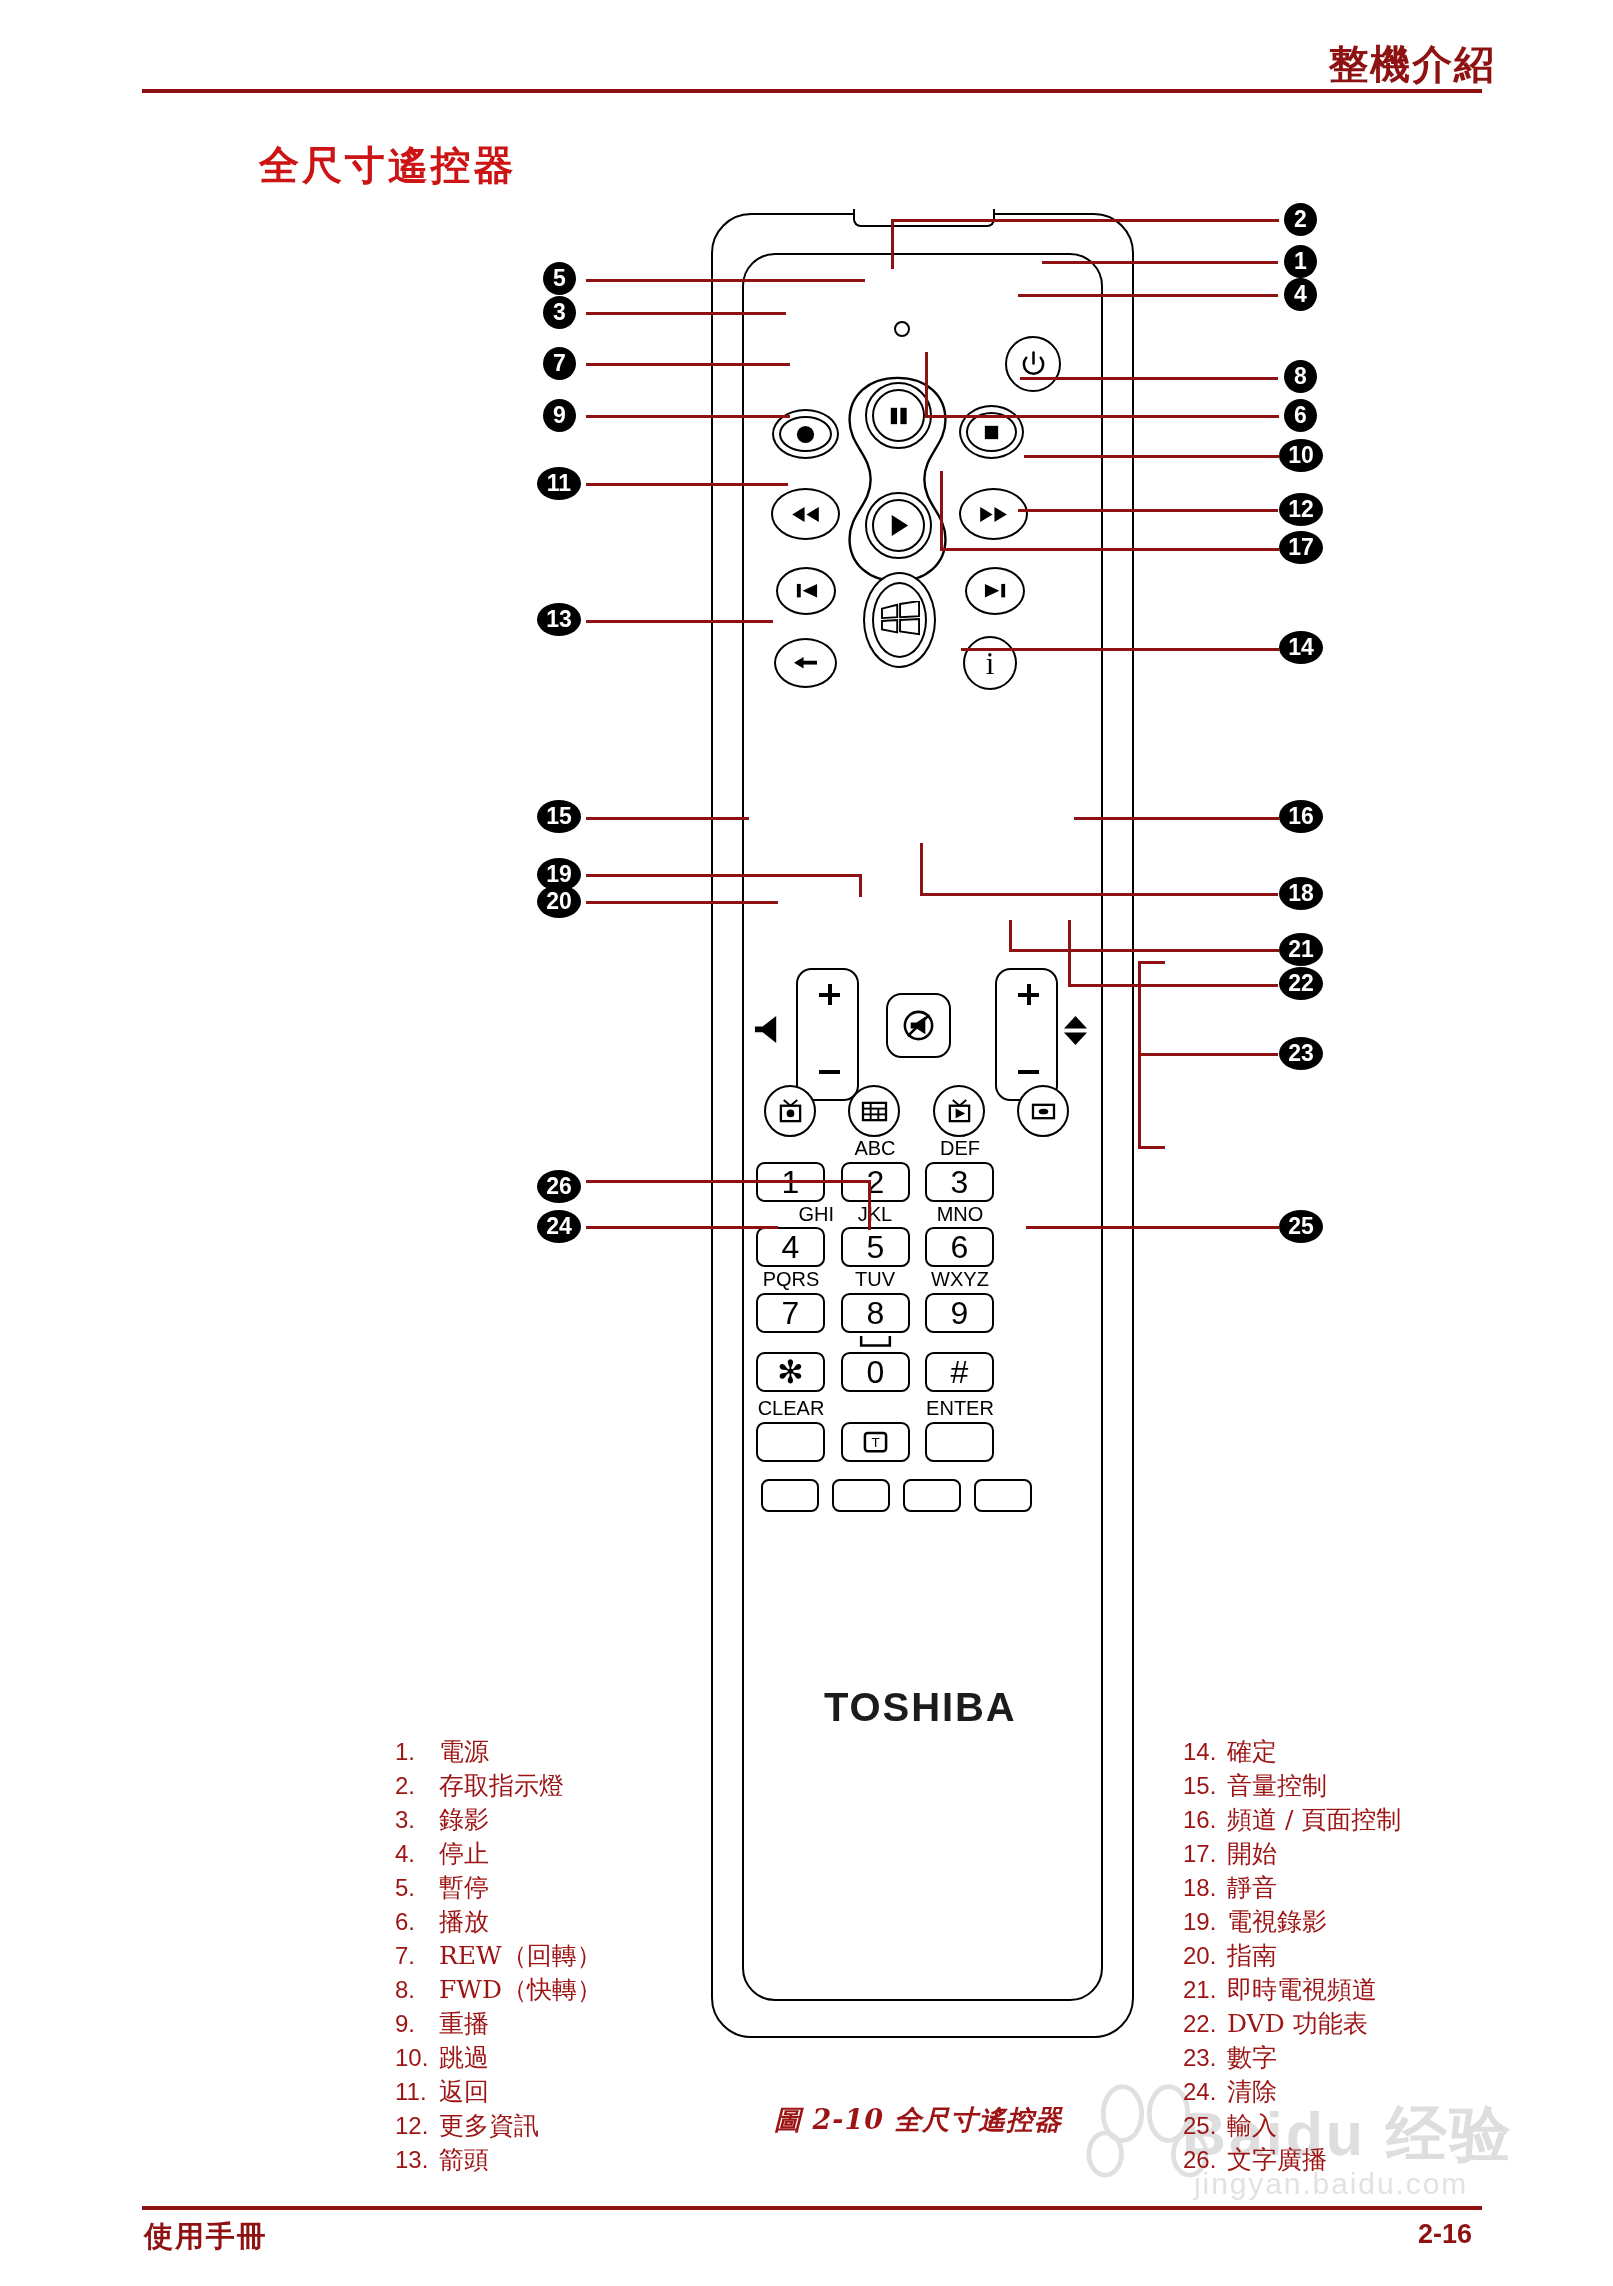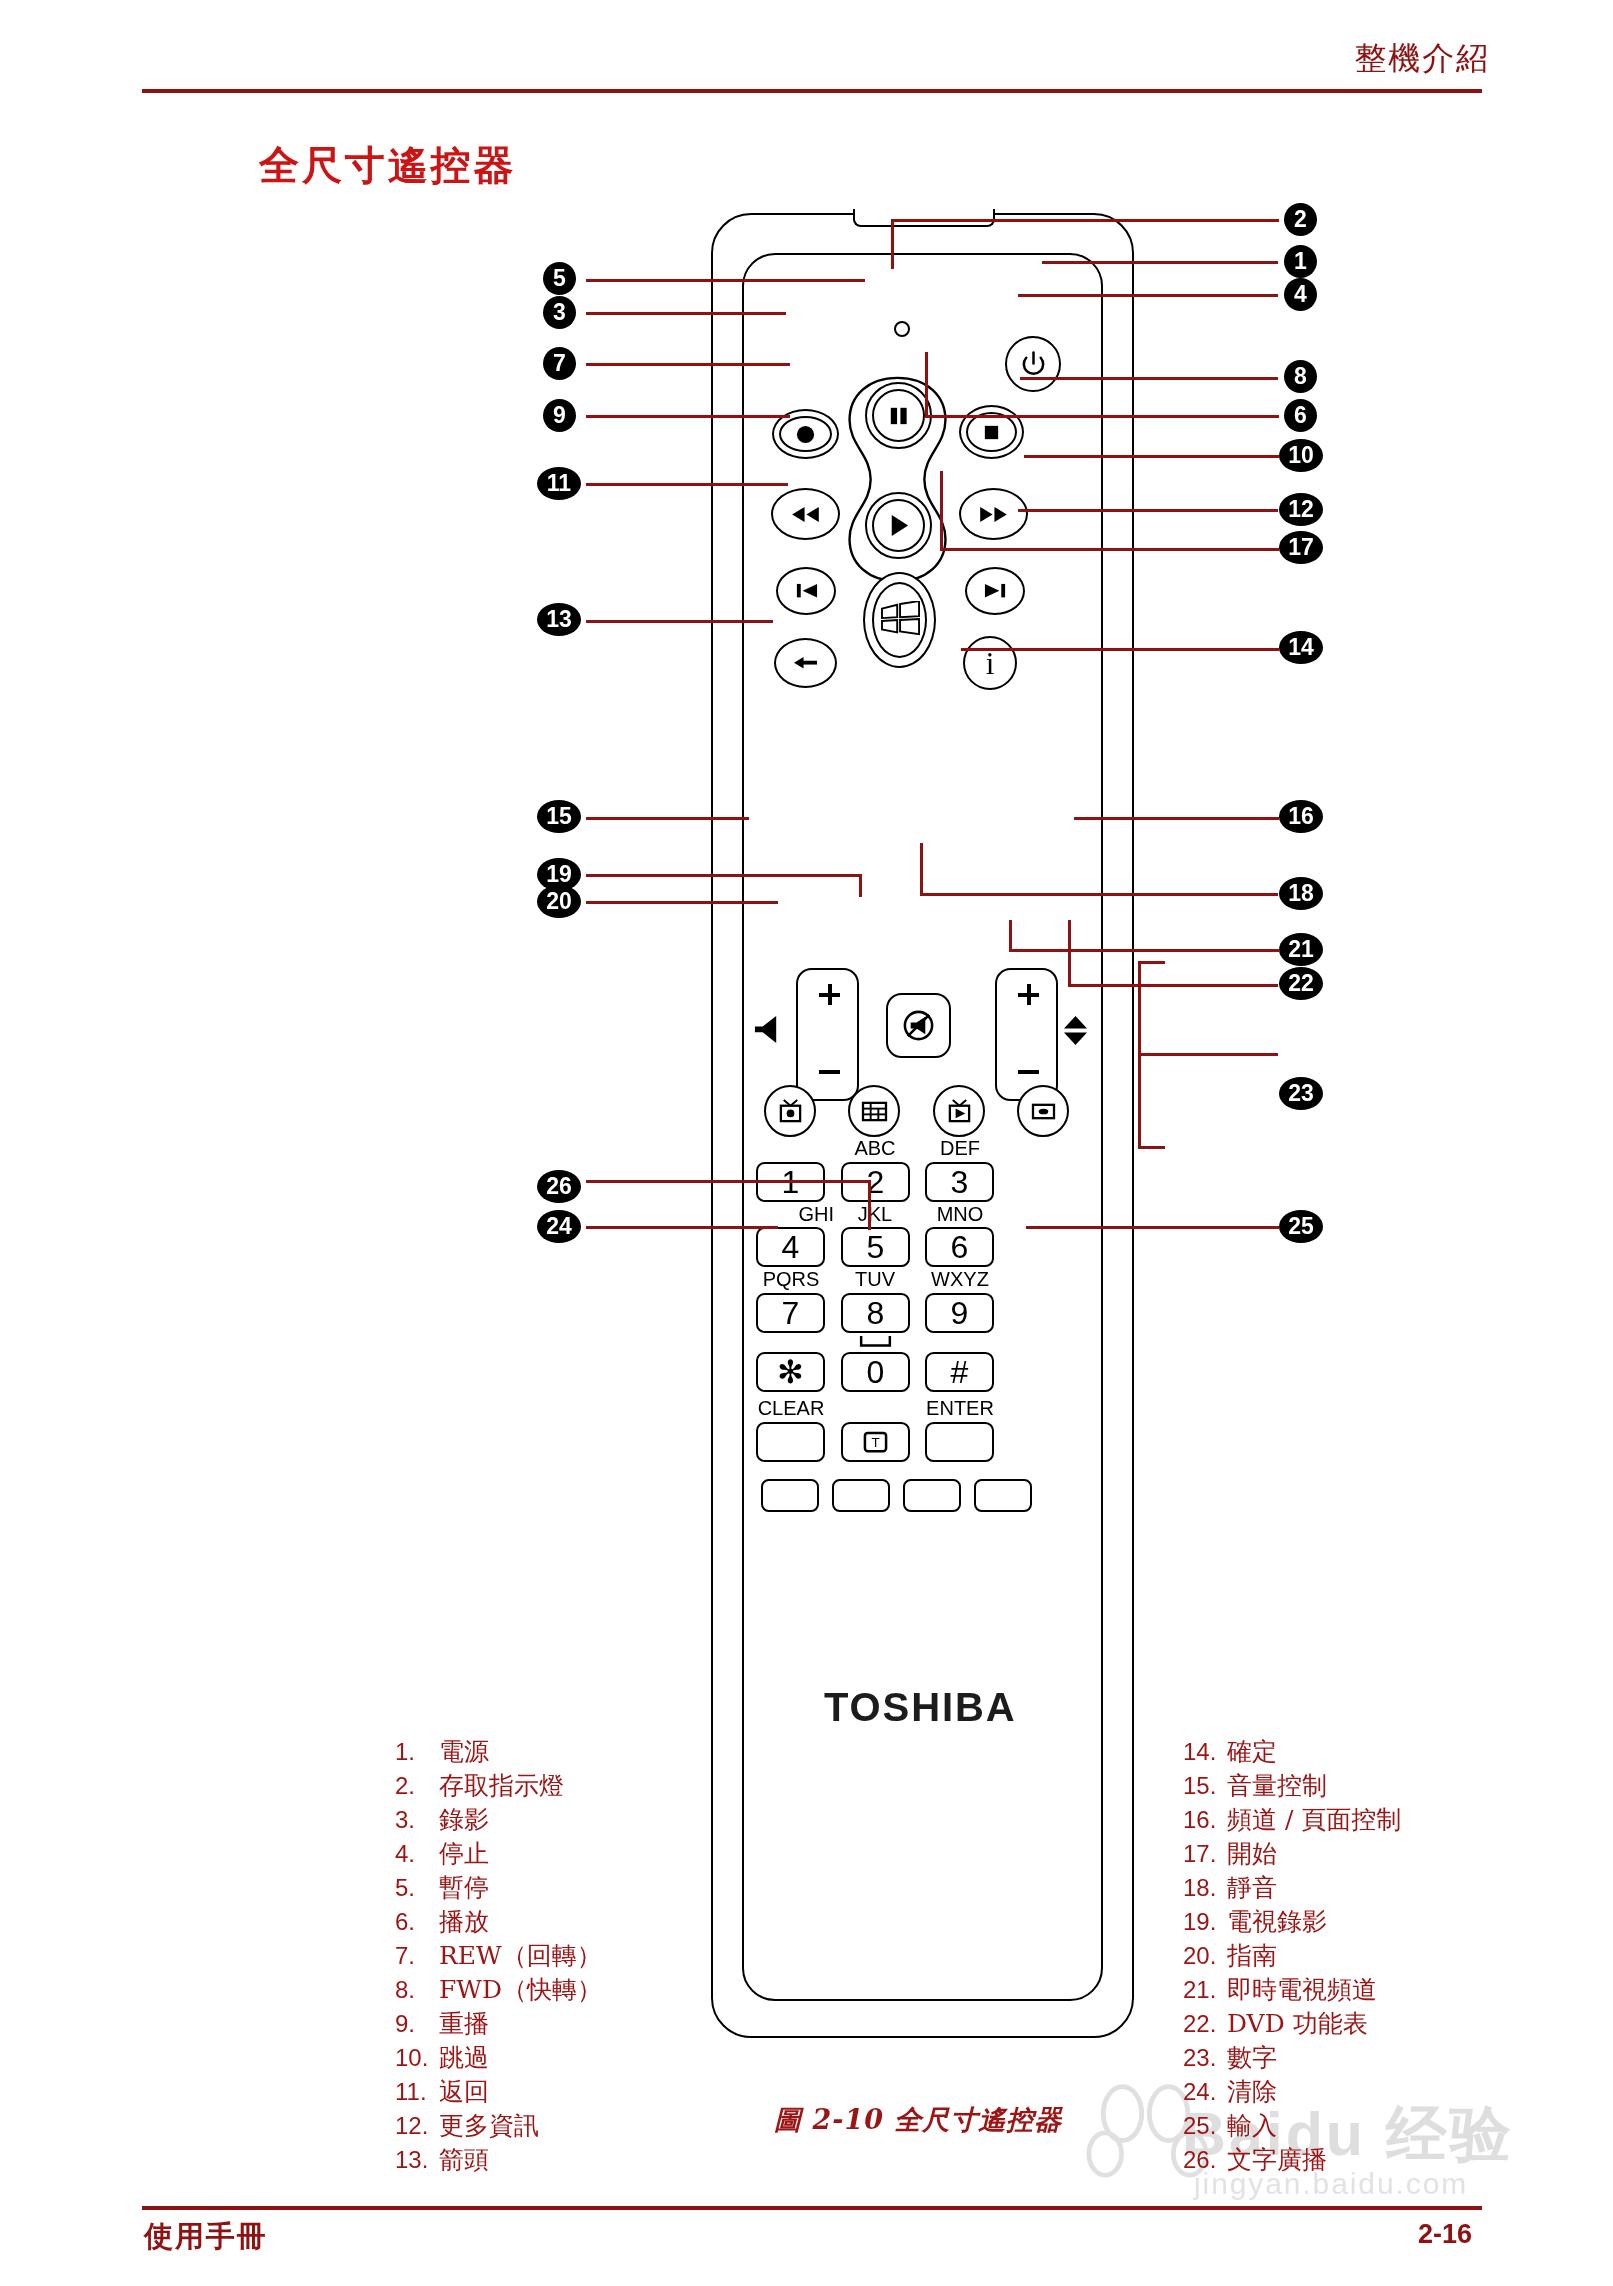--- a/index.html
+++ b/index.html
@@ -9,22 +9,22 @@
     color:#8e1212;
   }
   .page{position:absolute;inset:0;}
 
   
   #header-rule{
     position:absolute;left:142px;top:89px;width:1340px;height:3.8px;
     background:#8e1212;
   }
   #header-title{
-    position:absolute;right:124px;top:37px;
-    font-size:32px;font-weight:400;color:#8e1212;
+    position:absolute;right:118px;top:37px;
+    font-size:40px;font-weight:700;color:#8e1212;
     letter-spacing:1.9px;
     font-family:"DejaVu Serif","Liberation Serif",serif;
   }
 
   
   #section-title{
     position:absolute;left:259px;top:138px;
     font-size:40px;font-weight:700;color:#cc1414;letter-spacing:2.9px;
   }
 
@@ -422,21 +422,21 @@
   <div class="badge w2" style="left:1279px;top:933px;">21</div>
 
   <div class="lead v" style="left:1068px;top:920px;height:65px;"></div>
   <div class="lead h" style="left:1068px;top:984px;width:210px;"></div>
   <div class="badge w2" style="left:1279px;top:967px;">22</div>
 
   <div class="lead v" style="left:1138px;top:961px;height:188px;"></div>
   <div class="lead h" style="left:1138px;top:961px;width:27px;"></div>
   <div class="lead h" style="left:1138px;top:1146px;width:27px;"></div>
   <div class="lead h" style="left:1138px;top:1053px;width:140px;"></div>
-  <div class="badge w2" style="left:1279px;top:1037px;margin-top:40px;">23</div>
+  <div class="badge w2" style="left:1279px;top:1037px;">23</div>
 
   <div class="lead h" style="left:1026px;top:1226px;width:253px;"></div>
   <div class="badge w2" style="left:1279px;top:1210px;">25</div>
 
   <div class="lead h" style="left:586px;top:279px;width:279px;"></div>
   <div class="badge w1" style="left:543px;top:262px;">5</div>
 
   <div class="lead h" style="left:586px;top:312px;width:200px;"></div>
   <div class="badge w1" style="left:543px;top:296px;">3</div>
 

